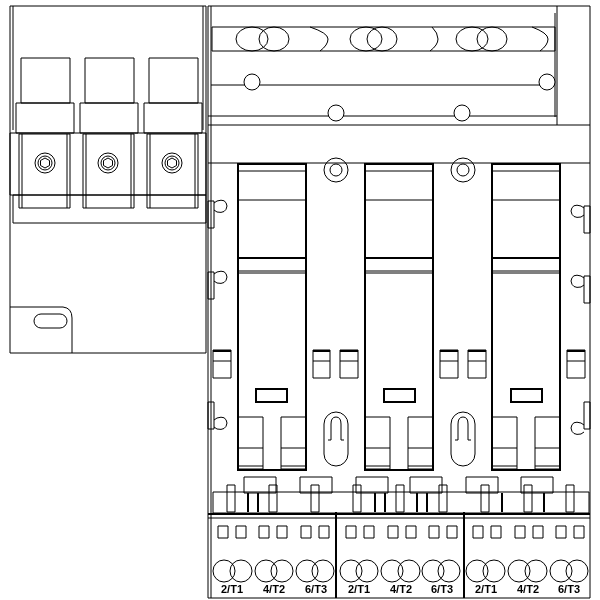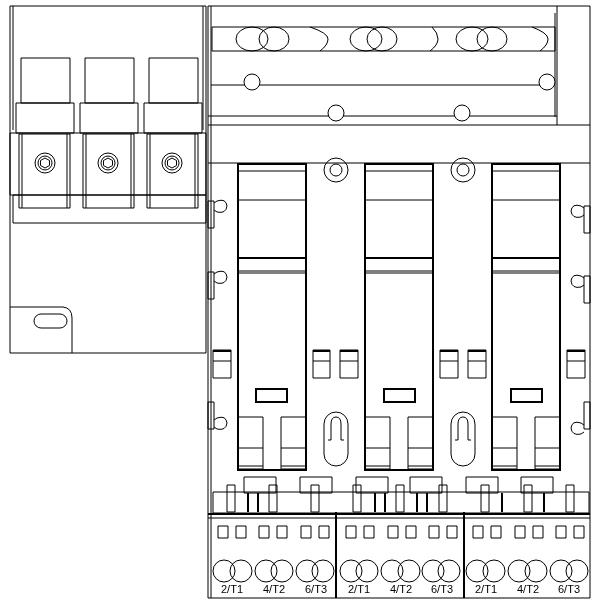--- a/index.html
+++ b/index.html
@@ -6,21 +6,21 @@
   body { width: 600px; height: 600px; overflow: hidden; position: relative; }
   #drawing { position: absolute; left: 0; top: 0; width: 600px; height: 600px; }
   #drawing * { vector-effect: non-scaling-stroke; }
   .ln { stroke: #000; stroke-width: 1; fill: none; }
   .th { stroke: #000; stroke-width: 2; fill: none; }
   .wf { stroke: #000; stroke-width: 1; fill: #fff; }
   .lbl {
     position: absolute;
     font-family: "Liberation Sans", sans-serif;
     font-size: 11px;
-    font-weight: normal;
+    font-weight: bold;
     color: #000;
     line-height: 11px;
     white-space: nowrap;
     transform: translateX(-50%);
   }
 </style>
 </head>
 <body>
 
 <svg id="drawing" viewBox="0 0 600 600" xmlns="http://www.w3.org/2000/svg">

